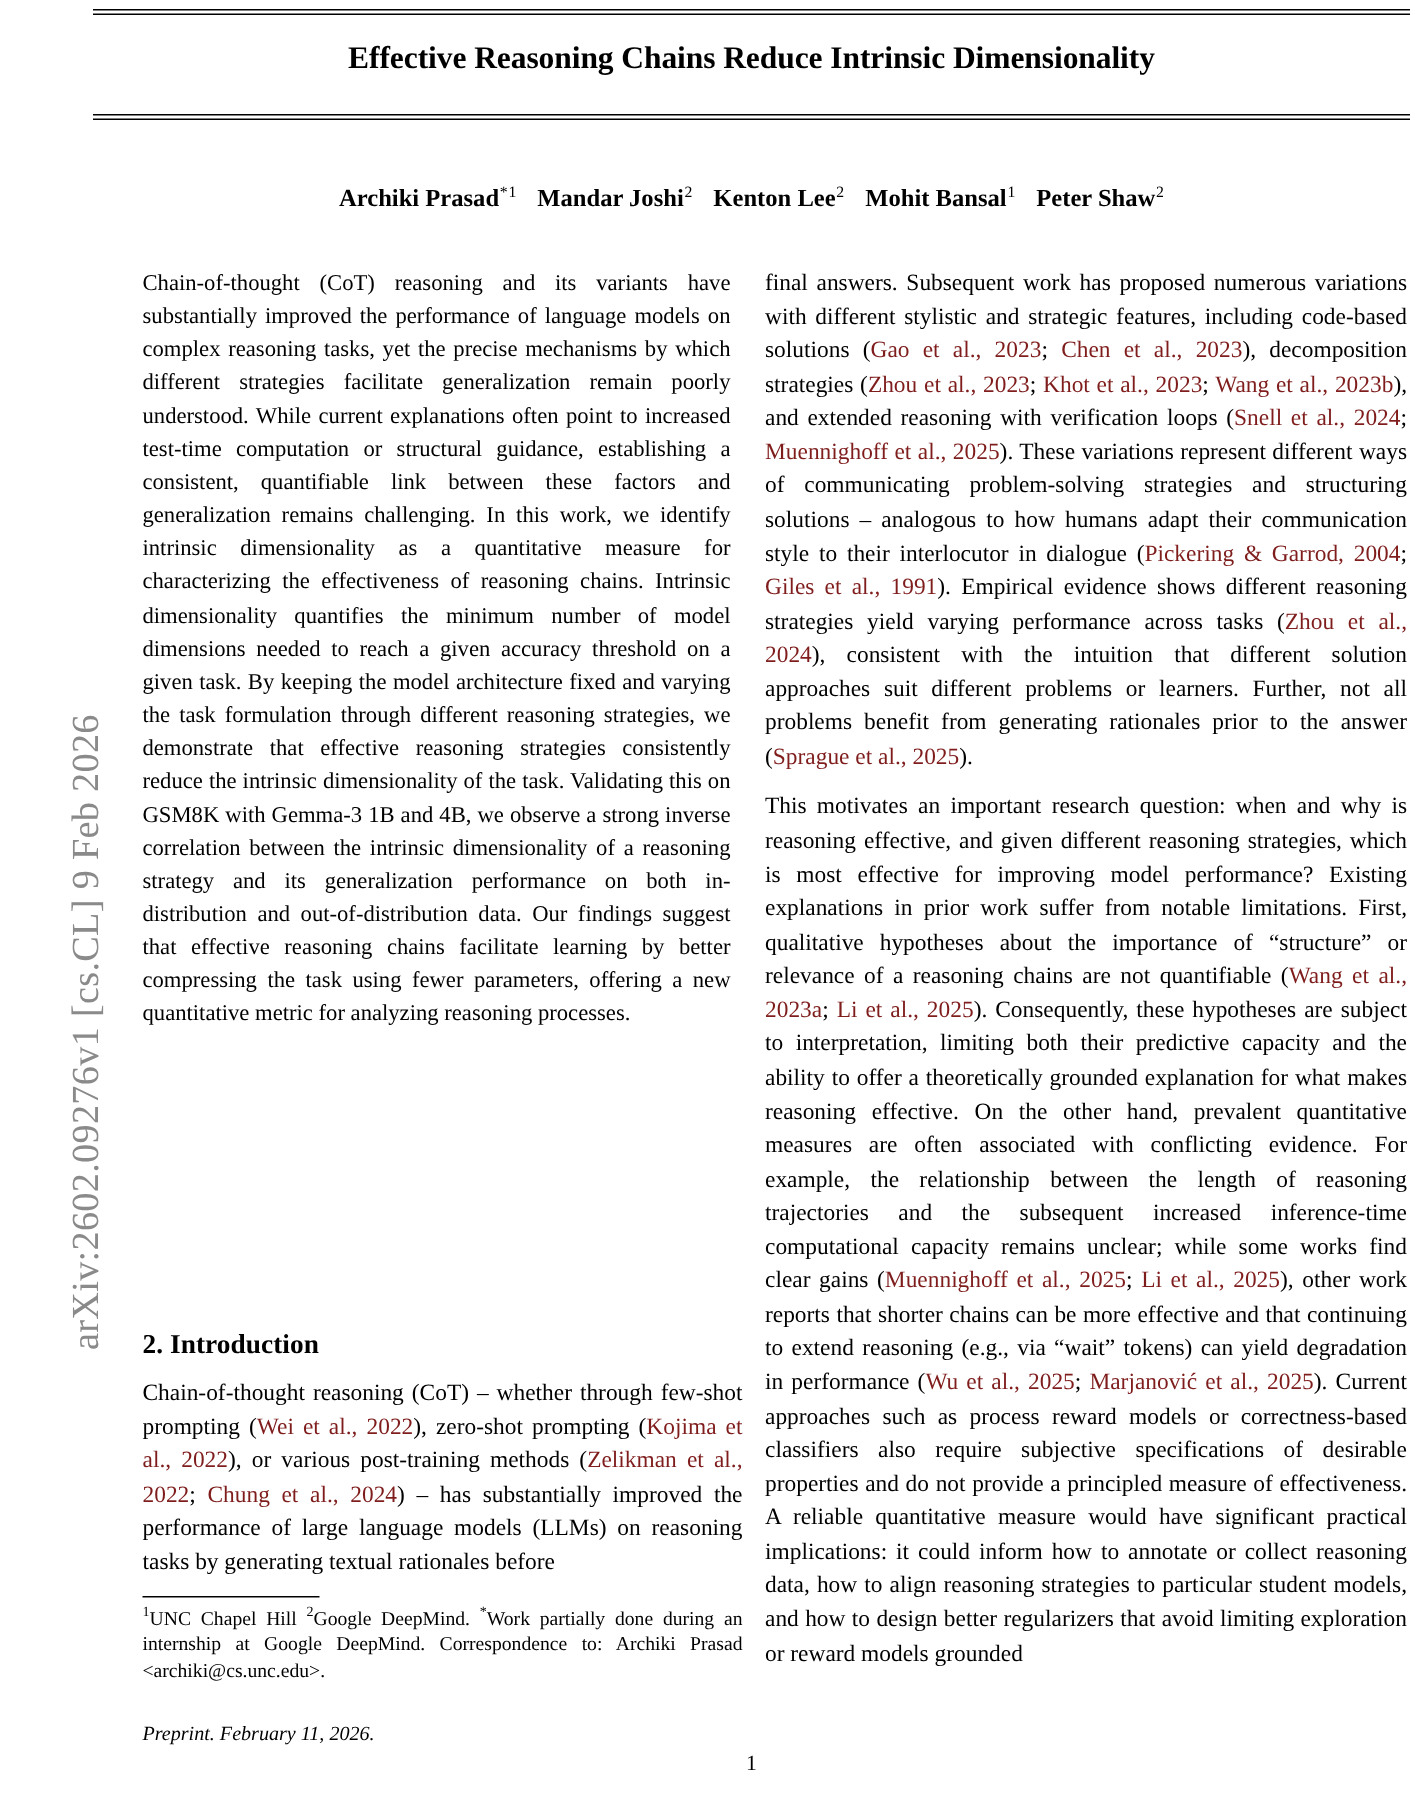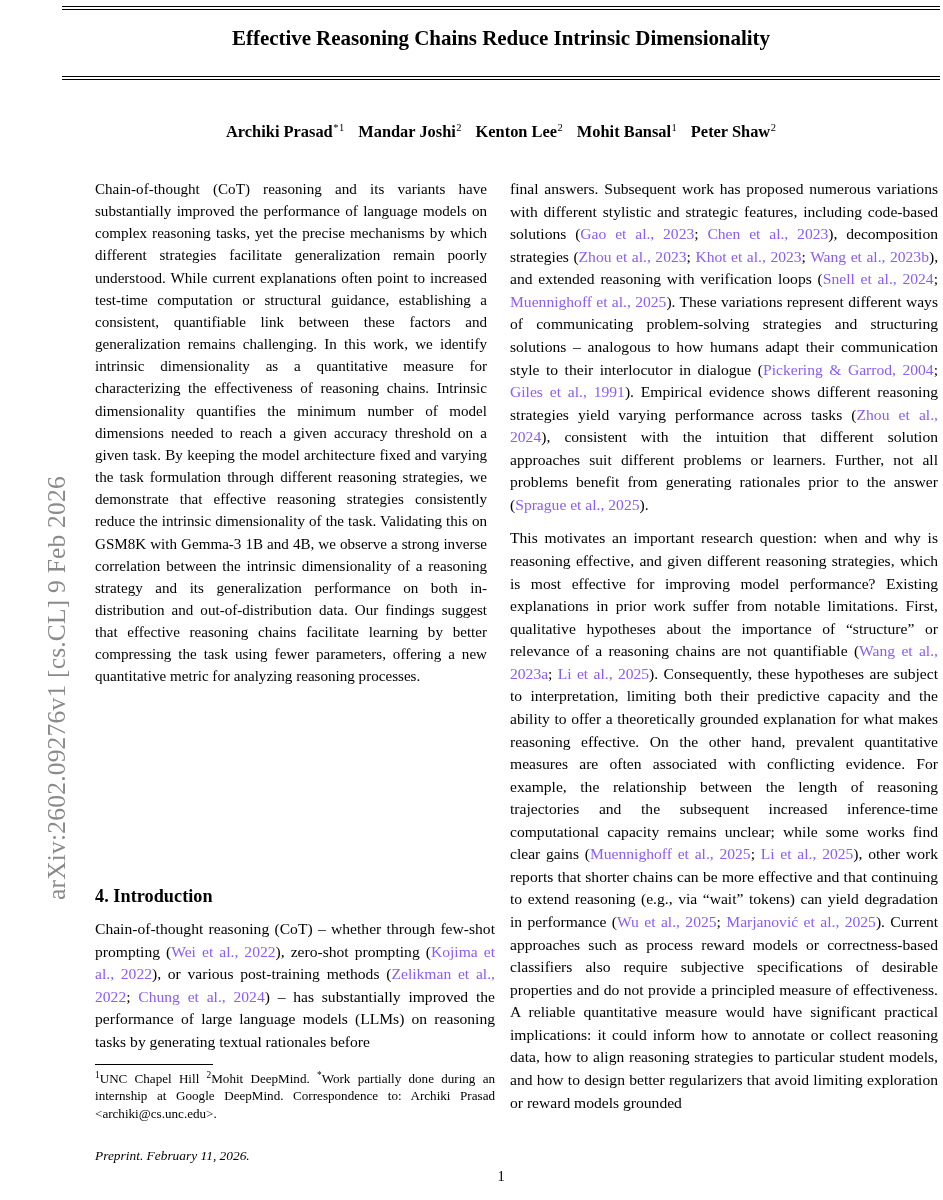--- a/index.html
+++ b/index.html
@@ -144,21 +144,21 @@
 
   p.body-par {
     font-size: 15.6px;
     line-height: 1.447;
     text-align: justify;
     text-justify: inter-word;
     margin: 0 0 11px 0;
   }
   p.body-par:last-child { margin-bottom: 4px; }
 
-  .cite { color: #8b5cf6; }
+  .cite { color: #7f1d1d; }
   .ital { }
 
   
   #intro-block {
     position: absolute;
     left: 33px;
     top: 886px;
     width: 400px;
   }
   #intro-block p.body-par { width: 400px; }
@@ -224,27 +224,27 @@
 
   <div id="author-line">
     <span class="author"><span>Archiki Prasad</span><sup class="star">*</sup><sup>1</sup></span><span class="author"><span>Mandar Joshi</span><sup>2</sup></span><span class="author"><span>Kenton Lee</span><sup>2</sup></span><span class="author"><span>Mohit Bansal</span><sup>1</sup></span><span class="author"><span>Peter Shaw</span><sup>2</sup></span>
   </div>
 
   <div class="col" id="col-left">
     <p class="abstract-body"><span>Chain-of-thought (CoT) reasoning and its variants have substantially improved the performance of language models on complex reasoning tasks, yet the precise mechanisms by which different strategies facilitate generalization remain poorly understood. While current explanations often point to increased test-time computation or structural guidance, establishing a consistent, quantifiable link between these factors and generalization remains challenging. In this work, we identify </span><span class="ital">intrinsic dimensionality</span><span> as a quantitative measure for characterizing the effectiveness of reasoning chains. Intrinsic dimensionality quantifies the minimum number of model dimensions needed to reach a given accuracy threshold on a given task. By keeping the model architecture fixed and varying the task formulation through different reasoning strategies, we demonstrate that effective reasoning strategies consistently reduce the intrinsic dimensionality of the task. Validating this on GSM8K with Gemma-3 1B and 4B, we observe a strong inverse correlation between the intrinsic dimensionality of a reasoning strategy and its generalization performance on both in-distribution and out-of-distribution data. Our findings suggest that effective reasoning chains facilitate learning by better compressing the task using fewer parameters, offering a new quantitative metric for analyzing reasoning processes.</span></p>
   </div>
 
   <div id="intro-block">
-    <h2 class="section-head">4. Introduction</h2>
+    <h2 class="section-head">2. Introduction</h2>
     <p class="body-par"><span>Chain-of-thought reasoning (CoT) – whether through few-shot prompting (</span><span class="cite">Wei et al., 2022</span><span>), zero-shot prompting (</span><span class="cite">Kojima et al., 2022</span><span>), or various post-training methods (</span><span class="cite">Zelikman et al., 2022</span><span>; </span><span class="cite">Chung et al., 2024</span><span>) – has substantially improved the performance of large language models (LLMs) on reasoning tasks by generating textual rationales before</span></p>
   </div>
 
   <div id="footnote-block">
     <div class="footnote-rule"></div>
-    <p class="footnote-text"><sup>1</sup><span>UNC Chapel Hill </span><sup>2</sup><span>Mohit DeepMind. </span><sup>*</sup><span class="ital">Work partially done during an internship at Google DeepMind.</span><span>  Correspondence to: Archiki Prasad &lt;archiki@cs.unc.edu&gt;.</span></p>
+    <p class="footnote-text"><sup>1</sup><span>UNC Chapel Hill </span><sup>2</sup><span>Google DeepMind. </span><sup>*</sup><span class="ital">Work partially done during an internship at Google DeepMind.</span><span>  Correspondence to: Archiki Prasad &lt;archiki@cs.unc.edu&gt;.</span></p>
     <p class="preprint-line">Preprint. February 11, 2026.</p>
   </div>
 
   <div class="col" id="col-right">
 
     <p class="body-par"><span>final answers. Subsequent work has proposed numerous variations with different stylistic and strategic features, including code-based solutions (</span><span class="cite">Gao et al., 2023</span><span>; </span><span class="cite">Chen et al., 2023</span><span>), decomposition strategies (</span><span class="cite">Zhou et al., 2023</span><span>; </span><span class="cite">Khot et al., 2023</span><span>; </span><span class="cite">Wang et al., 2023b</span><span>), and extended reasoning with verification loops (</span><span class="cite">Snell et al., 2024</span><span>; </span><span class="cite">Muennighoff et al., 2025</span><span>). These variations represent different ways of communicating problem-solving strategies and structuring solutions – analogous to how humans adapt their communication style to their interlocutor in dialogue (</span><span class="cite">Pickering &amp; Garrod, 2004</span><span>; </span><span class="cite">Giles et al., 1991</span><span>). Empirical evidence shows different reasoning strategies yield varying performance across tasks (</span><span class="cite">Zhou et al., 2024</span><span>), consistent with the intuition that different solution approaches suit different problems or learners. Further, not all problems benefit from generating rationales prior to the answer (</span><span class="cite">Sprague et al., 2025</span><span>).</span></p>
 
     <p class="body-par"><span>This motivates an important research question: </span><span class="ital">when and why is reasoning effective, and given different reasoning strategies, which is most effective for improving model performance?</span><span> Existing explanations in prior work suffer from notable limitations. First, qualitative hypotheses about the importance of “structure” or relevance of a reasoning chains are not quantifiable (</span><span class="cite">Wang et al., 2023a</span><span>; </span><span class="cite">Li et al., 2025</span><span>). Consequently, these hypotheses are subject to interpretation, limiting both their predictive capacity and the ability to offer a theoretically grounded explanation for what makes reasoning effective. On the other hand, prevalent quantitative measures are often associated with conflicting evidence. For example, the relationship between the length of reasoning trajectories and the subsequent increased inference-time computational capacity remains unclear; while some works find clear gains (</span><span class="cite">Muennighoff et al., 2025</span><span>; </span><span class="cite">Li et al., 2025</span><span>), other work reports that shorter chains can be more effective and that continuing to extend reasoning (e.g., via “wait” tokens) can yield degradation in performance (</span><span class="cite">Wu et al., 2025</span><span>; </span><span class="cite">Marjanović et al., 2025</span><span>). Current approaches such as process reward models or correctness-based classifiers also require subjective specifications of desirable properties and do not provide a principled measure of effectiveness. A reliable quantitative measure would have significant practical implications: it could inform how to annotate or collect reasoning data, how to align reasoning strategies to particular student models, and how to design better regularizers that avoid limiting exploration or reward models grounded</span></p>
 
   </div>

